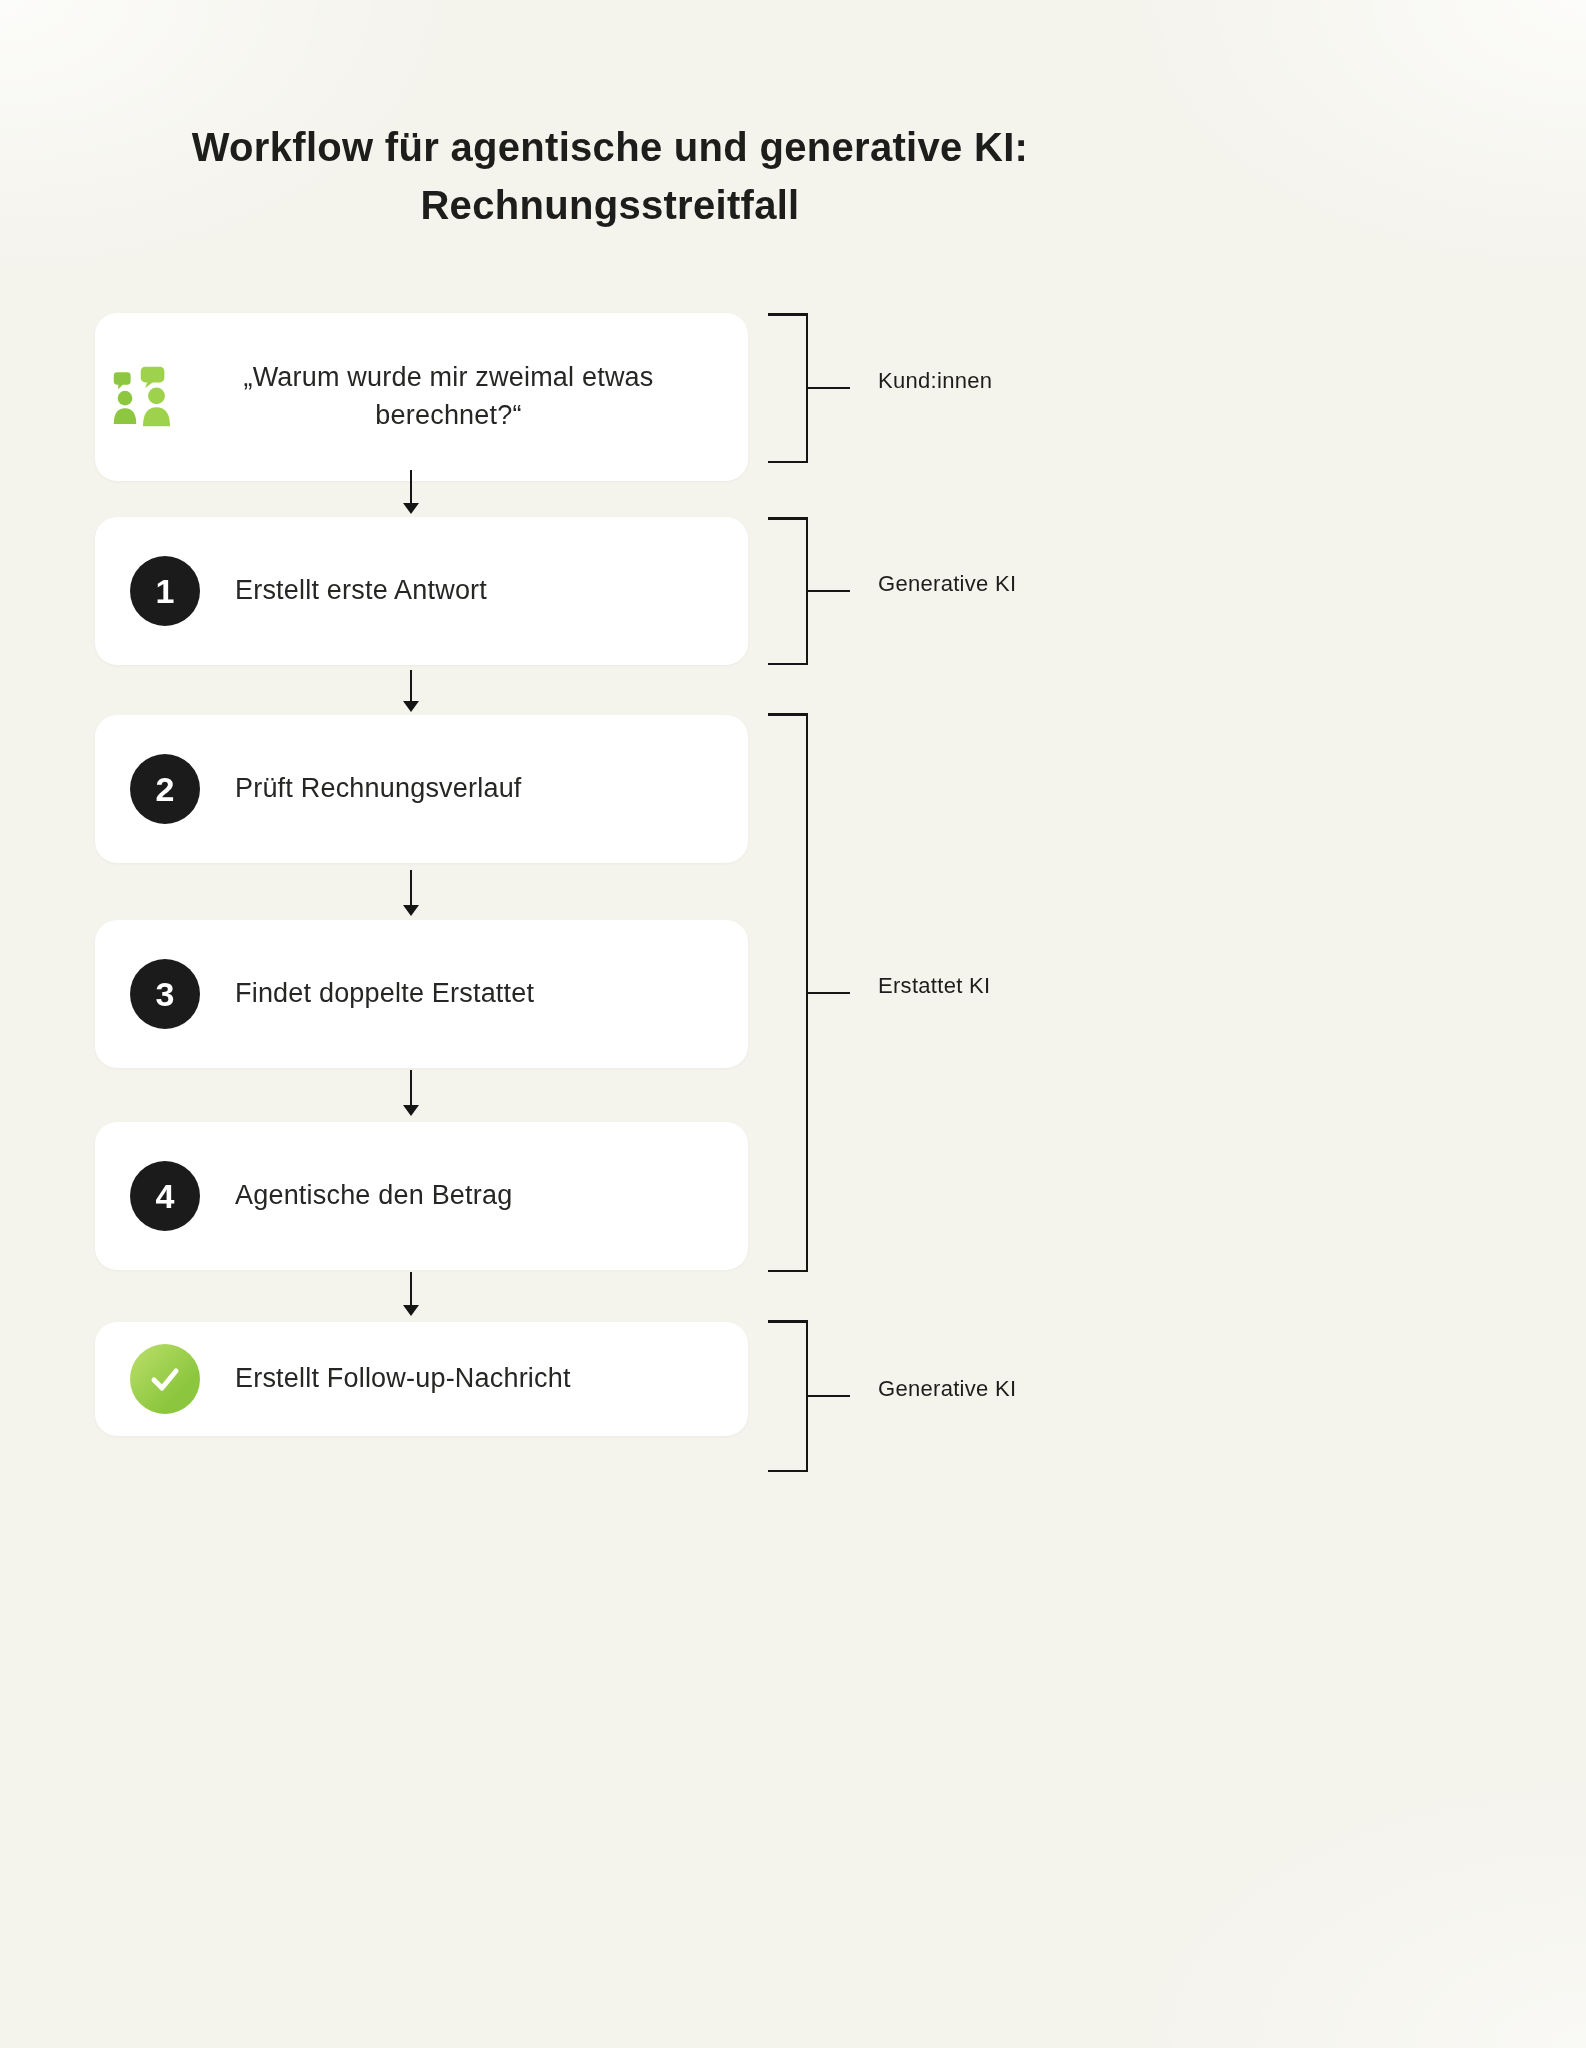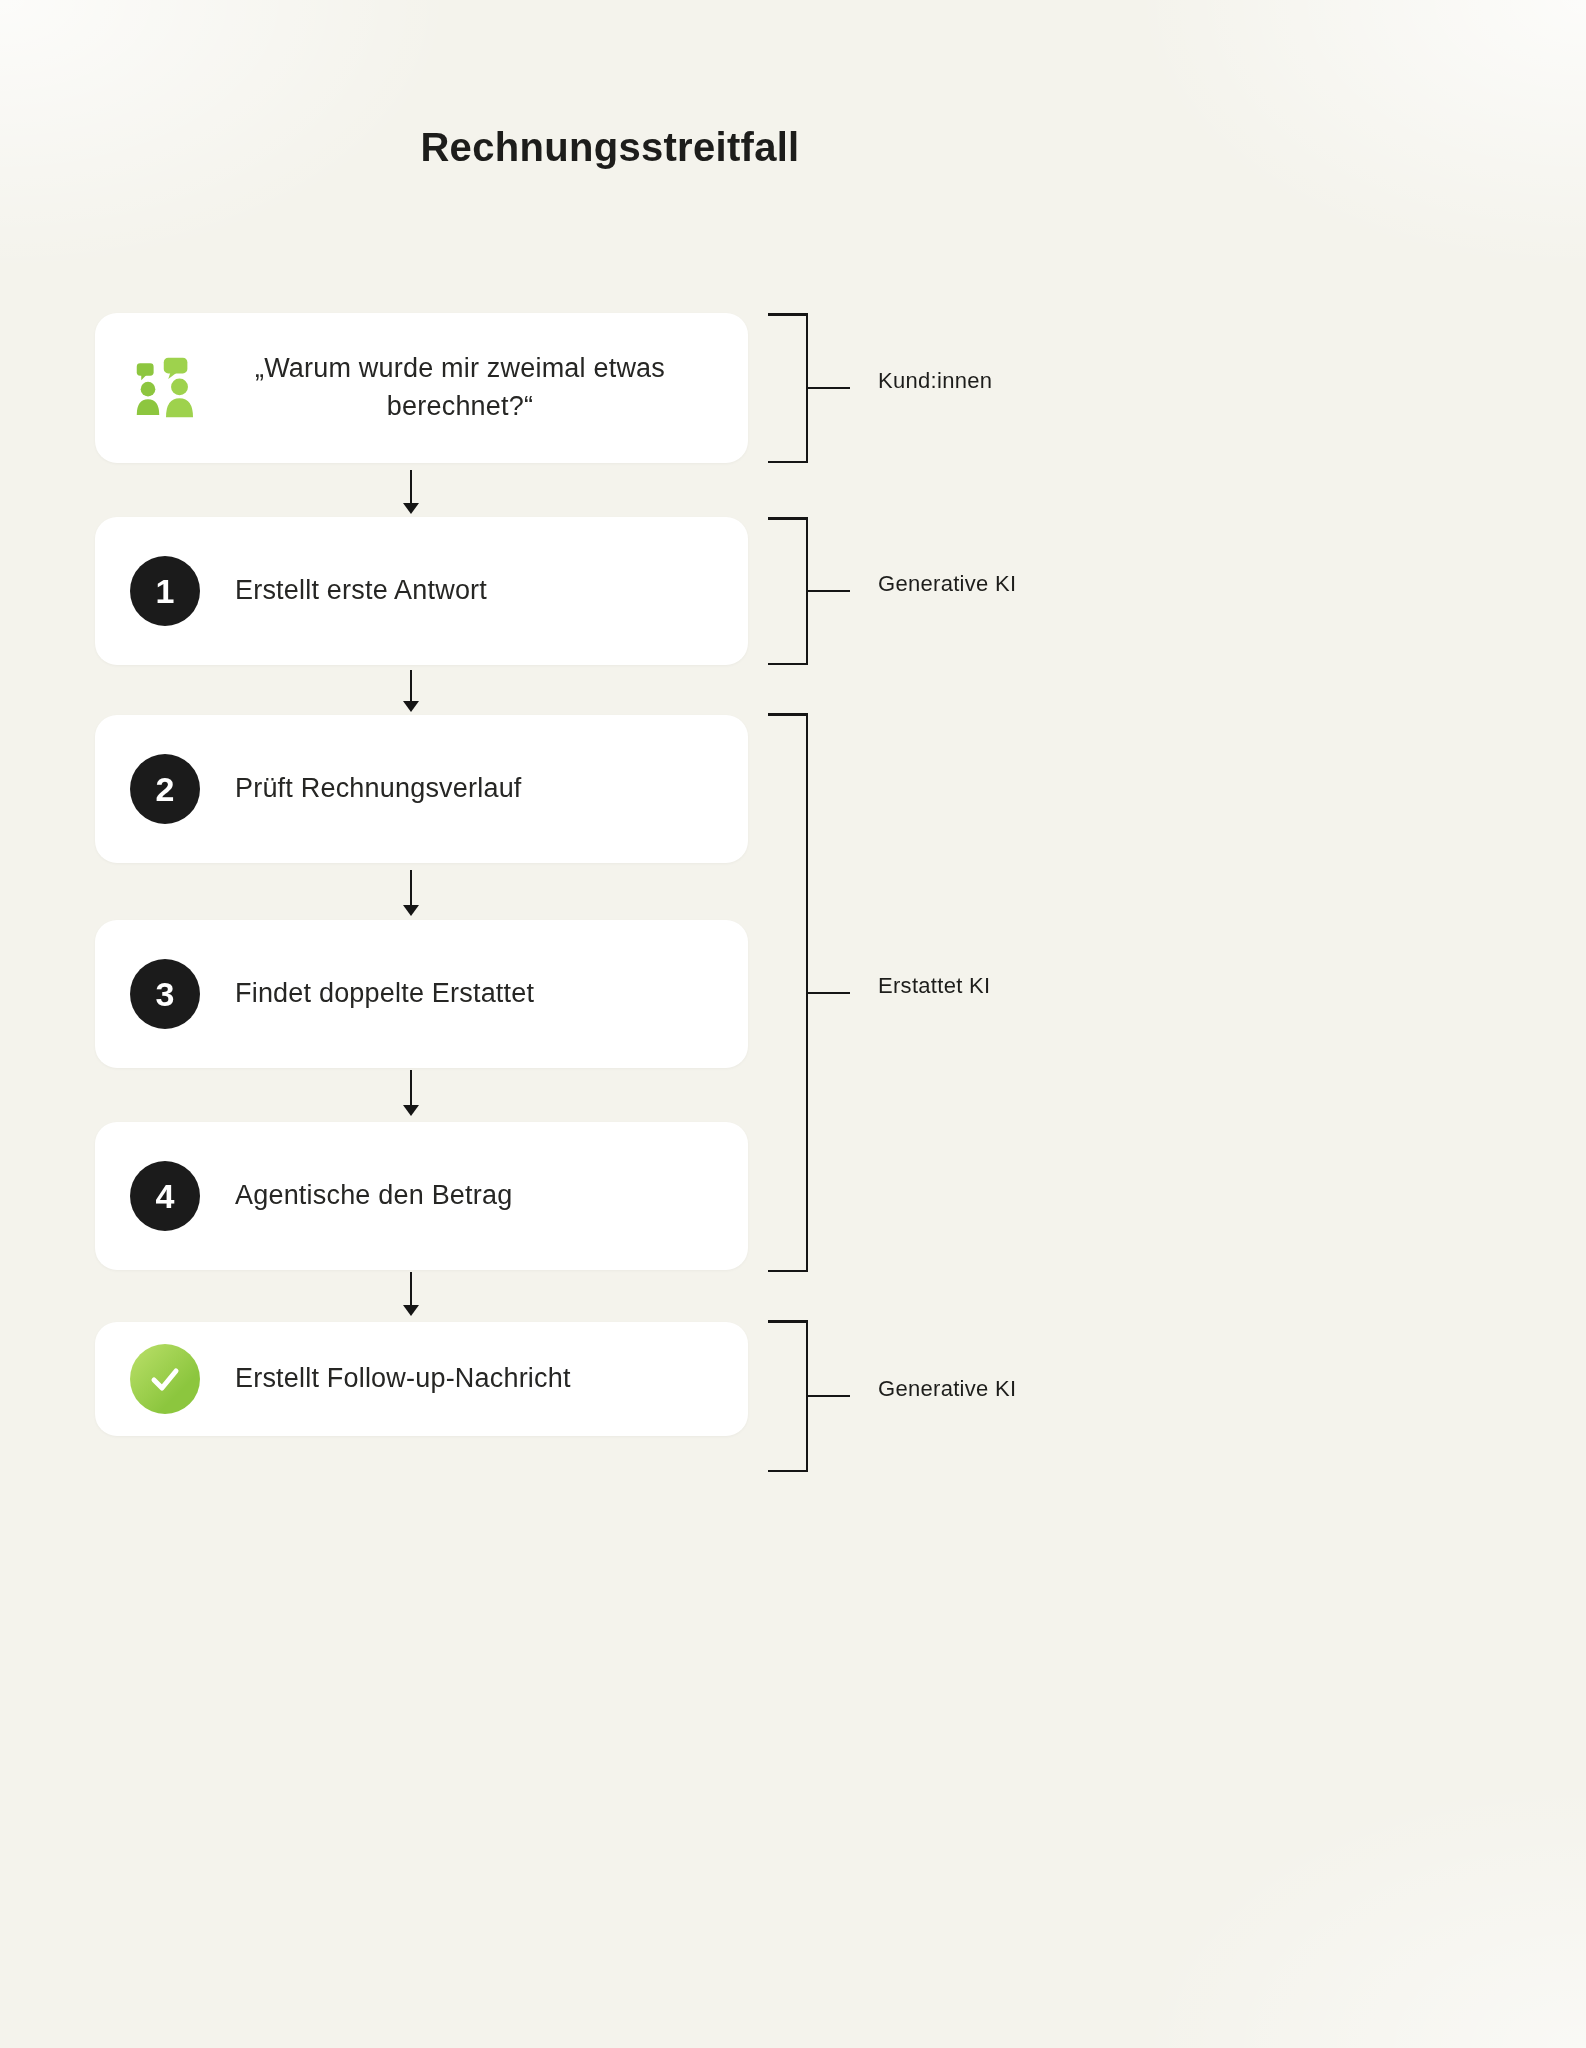--- a/index.html
+++ b/index.html
@@ -132,24 +132,25 @@
     letter-spacing: 0.3px;
     white-space: nowrap;
   }
 </style>
 </head>
 <body>
 
 <div class="canvas">
 
   <div class="title">
+    <span>Workflow für agentische und generative KI:</span>
     <span>Rechnungsstreitfall</span>
   </div>
 
-  <div class="card" style="top:313px; height:150px;">
+  <div class="card" style="top:313px; height:168px;padding-left:12px;">
     <div class="icon-wrap">
       <svg width="72" height="72" viewBox="0 0 64 64" aria-hidden="true">
 
         <rect x="6" y="10" width="15" height="11" rx="3" fill="#8dc63f"></rect>
         <path d="M10 20 L10 25 L15 20 Z" fill="#8dc63f"></path>
 
         <rect x="30" y="5" width="21" height="14" rx="4" fill="#9ed24d"></rect>
         <path d="M36 18 L34 24 L42 18 Z" fill="#9ed24d"></path>
 
         <circle cx="16" cy="33" r="6.5" fill="#8dc63f"></circle>

